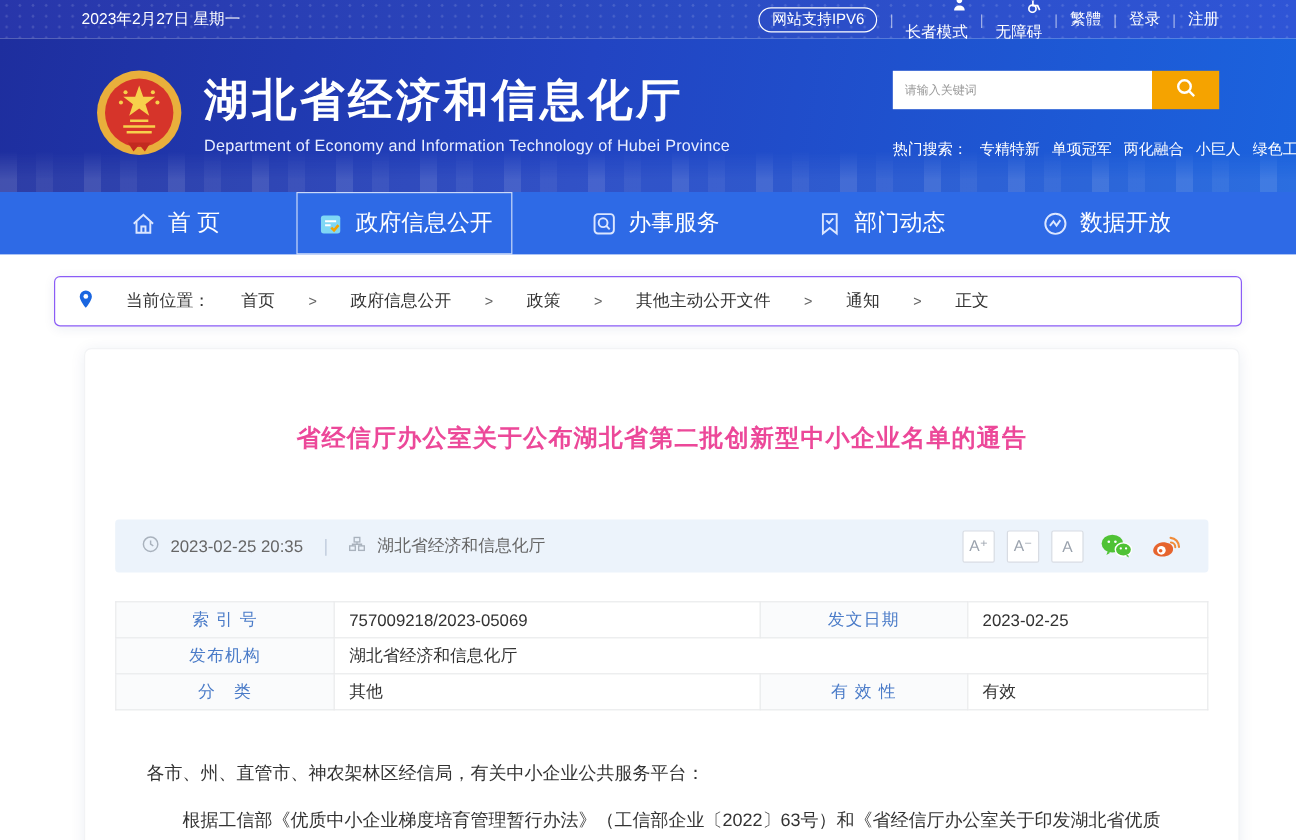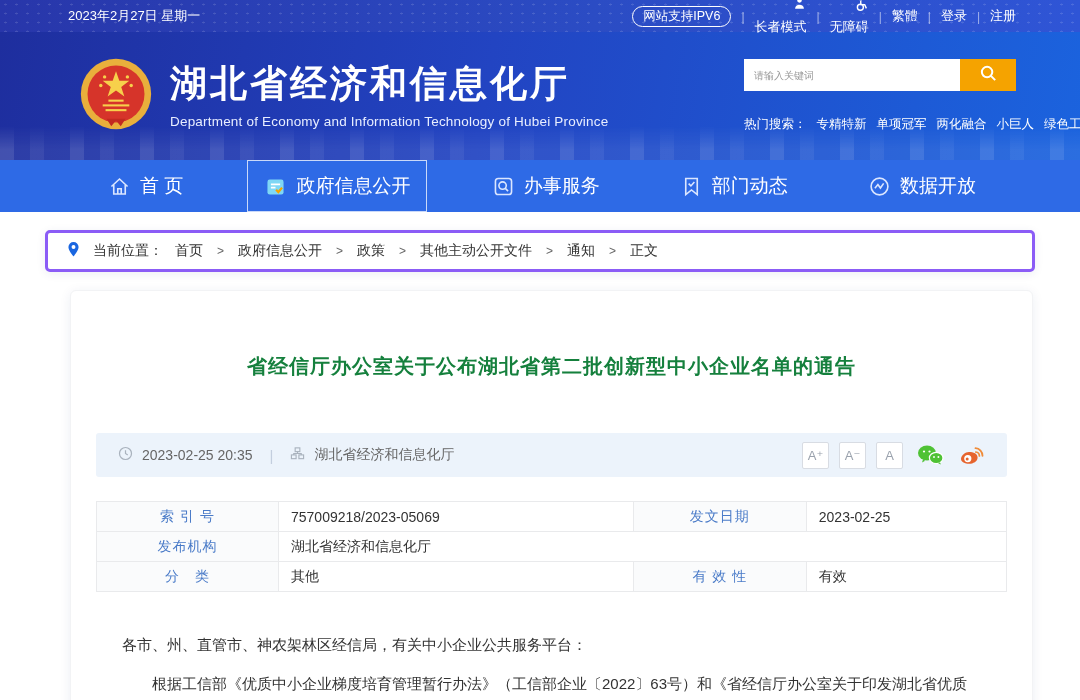--- a/index.html
+++ b/index.html
@@ -43,30 +43,30 @@
   
   .nav { height:52px; background:#2e6ae6; display:flex; align-items:stretch;
     padding:0 88px 0 92px; justify-content:space-between; }
   .nav-item { display:flex; align-items:center; gap:9px; color:#fff; font-size:19px;
     cursor:pointer; padding:0 16px; }
   .nav-item.active { border:1px solid rgba(255,255,255,.75); }
   .nav-icn { display:flex; align-items:center; }
 
   
   .crumb-card { width:990px; margin:18px 0 0 45px; height:42px; background:#fff;
-    border-radius:5px; box-shadow:0 2px 10px rgba(30,50,120,.08); border:3px solid #8b5cf6;
-    display:flex; align-items:center; padding:0 18px; font-size:14px; color:#333; gap:12px;}
+    border-radius:5px; box-shadow:0 2px 10px rgba(30,50,120,.08); border:1px solid #8b5cf6;
+    display:flex; align-items:center; padding:0 18px; font-size:14px; color:#333; gap:26px;}
   .crumb-card a { color:#333; text-decoration:none; cursor:pointer;}
   .crumb-sep { color:#666; margin:0 2px; font-size:12px;}
 
   
   .article-card { width:963px; margin:18px 0 0 70px; height:560px; background:#fff;
     border-radius:6px 6px 0 0; box-shadow:0 2px 12px rgba(30,50,120,.08);
     border:1px solid #f2f3f5; padding:60px 25px 0; }
-  .article-title { text-align:center; color:#15803d; font-size:20px; font-weight:bold;
+  .article-title { text-align:center; color:#ec4899; font-size:20px; font-weight:bold;
     line-height:30px; letter-spacing:1px;}
   .meta-bar { margin-top:52px; height:44px; background:#ecf3fb; border-radius:3px;
     display:flex; align-items:center; padding:0 22px; color:#666; font-size:14px;}
   .meta-left { display:flex; align-items:center; gap:9px;}
   .meta-div { color:#c3cede; margin:0 8px; font-size:15px;}
   .meta-right { margin-left:auto; display:flex; align-items:center; gap:10px;}
   .font-btn { width:27px; height:27px; background:#fff; border:1px solid #d8dce3; border-radius:2px;
     color:#9aa2ad; font-size:13px; display:flex; align-items:center; justify-content:center; cursor:pointer;}
   .share-icn { cursor:pointer; display:flex; align-items:center; margin-left:4px;}
 

